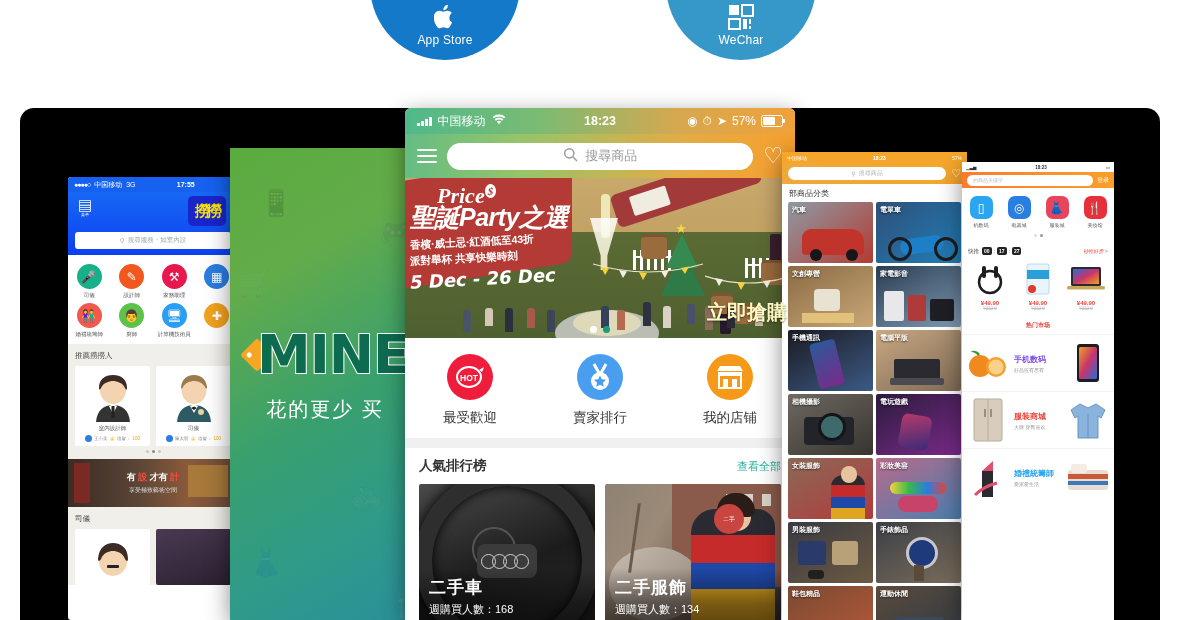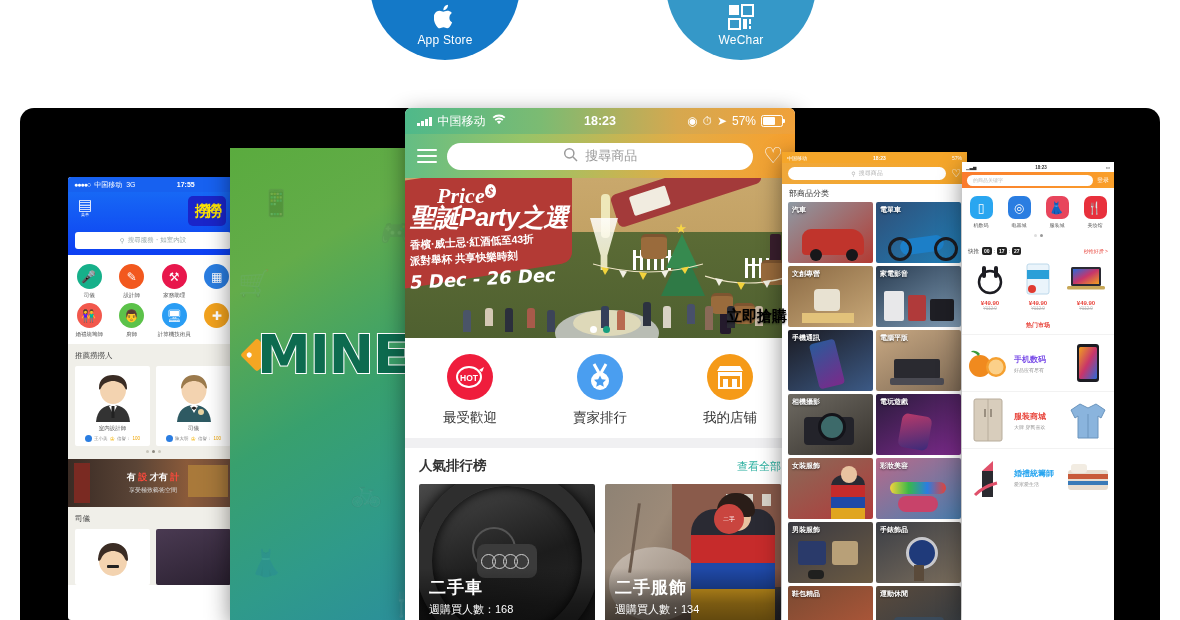--- a/index.html
+++ b/index.html
@@ -102,21 +102,21 @@
   .bn-red{position:absolute;left:-8px;top:-10px;width:175px;height:108px;background:#b33a35;
      transform:skewY(-9deg);border-radius:0 0 10px 0;}
   .bn-txt{position:absolute;left:5px;top:2px;width:180px;z-index:3;color:#fff;}
   .bn-price{font-size:22px;font-style:italic;font-family:"Liberation Serif",serif;font-weight:bold;line-height:22px;margin-left:27px;}
   .bn-price sup{font-size:11px;background:#fff;color:#b33a35;border-radius:50%;padding:1px 3px;}
   .bn-party{font-size:25px;font-weight:bold;line-height:25px;font-style:italic;margin-top:-2px;letter-spacing:-.5px;}
   .bn-l3{font-size:10.5px;font-weight:bold;margin-top:4px;transform:rotate(-3deg);}
   .bn-l4{font-size:10.5px;font-weight:bold;margin-top:2px;transform:rotate(-3deg);}
   .bn-date{font-size:18px;font-weight:bold;font-style:italic;margin-top:3px;transform:rotate(-3deg);
      font-family:"DejaVu Sans",sans-serif;}
-  .bn-cta{position:absolute;right:8px;bottom:12px;color:#000000;font-weight:bold;font-size:15px;z-index:4;
+  .bn-cta{position:absolute;right:8px;bottom:12px;color:#fef9c3;font-weight:bold;font-size:20px;z-index:4;
      text-shadow:0 1px 2px rgba(0,0,0,.5);}
   .bn-tree{position:absolute;right:90px;bottom:42px;width:0;height:0;border-left:22px solid transparent;
      border-right:22px solid transparent;border-bottom:48px solid #2f7a46;}
   .bn-tree2{position:absolute;right:97px;bottom:70px;width:0;height:0;border-left:16px solid transparent;
      border-right:16px solid transparent;border-bottom:34px solid #368a4f;}
   .bn-star{position:absolute;right:108px;bottom:102px;color:#f6d646;font-size:13px;}
   .bn-fount{position:absolute;left:150px;bottom:-18px;width:104px;height:46px;background:#b9bdb4;border-radius:50%;}
   .bn-fount2{position:absolute;left:168px;bottom:2px;width:68px;height:26px;background:#ded9b9;border-radius:50%;}
   .bn-glass{position:absolute;left:185px;top:40px;width:28px;height:52px;
      background:linear-gradient(180deg,rgba(255,255,255,.85),rgba(245,240,200,.9));
@@ -416,20 +416,21 @@
       <span style="left:150px;top:70px;">🎮</span>
       <span style="left:120px;top:330px;">🚲</span>
       <span style="left:20px;top:400px;">👗</span>
       <span style="left:160px;top:440px;">🍴</span>
       <span style="left:30px;top:40px;">📱</span>
     </div>
     <div class="mine-logo">
       <div class="mine-tag"></div>
       <div class="mine-word">MINE</div>
     </div>
+    <div class="mine-sub">花的更少  买</div>
   </div>
 
   <div class="phone shadow" id="phoneMain">
     <div class="mp-status" style="position:relative;">
       <span class="left">
         <span class="bars">
             <i style="height:3px"></i>
             <i style="height:5px"></i>
             <i style="height:7px"></i>
             <i style="height:9px"></i>

